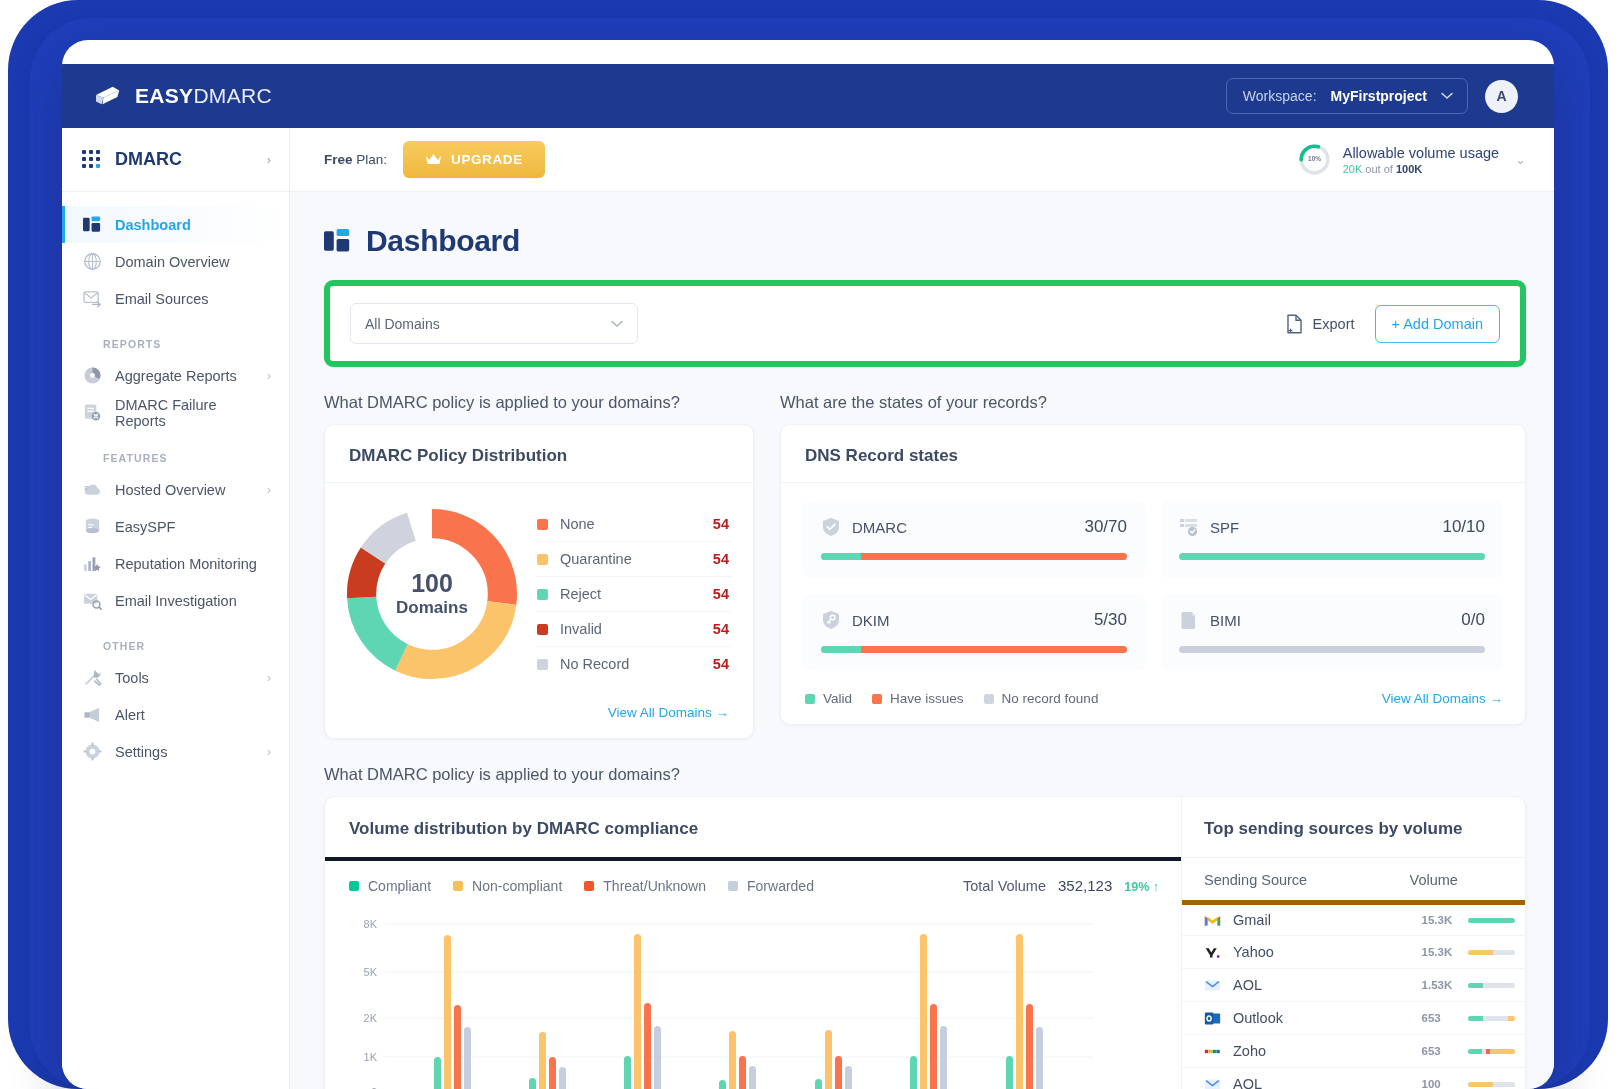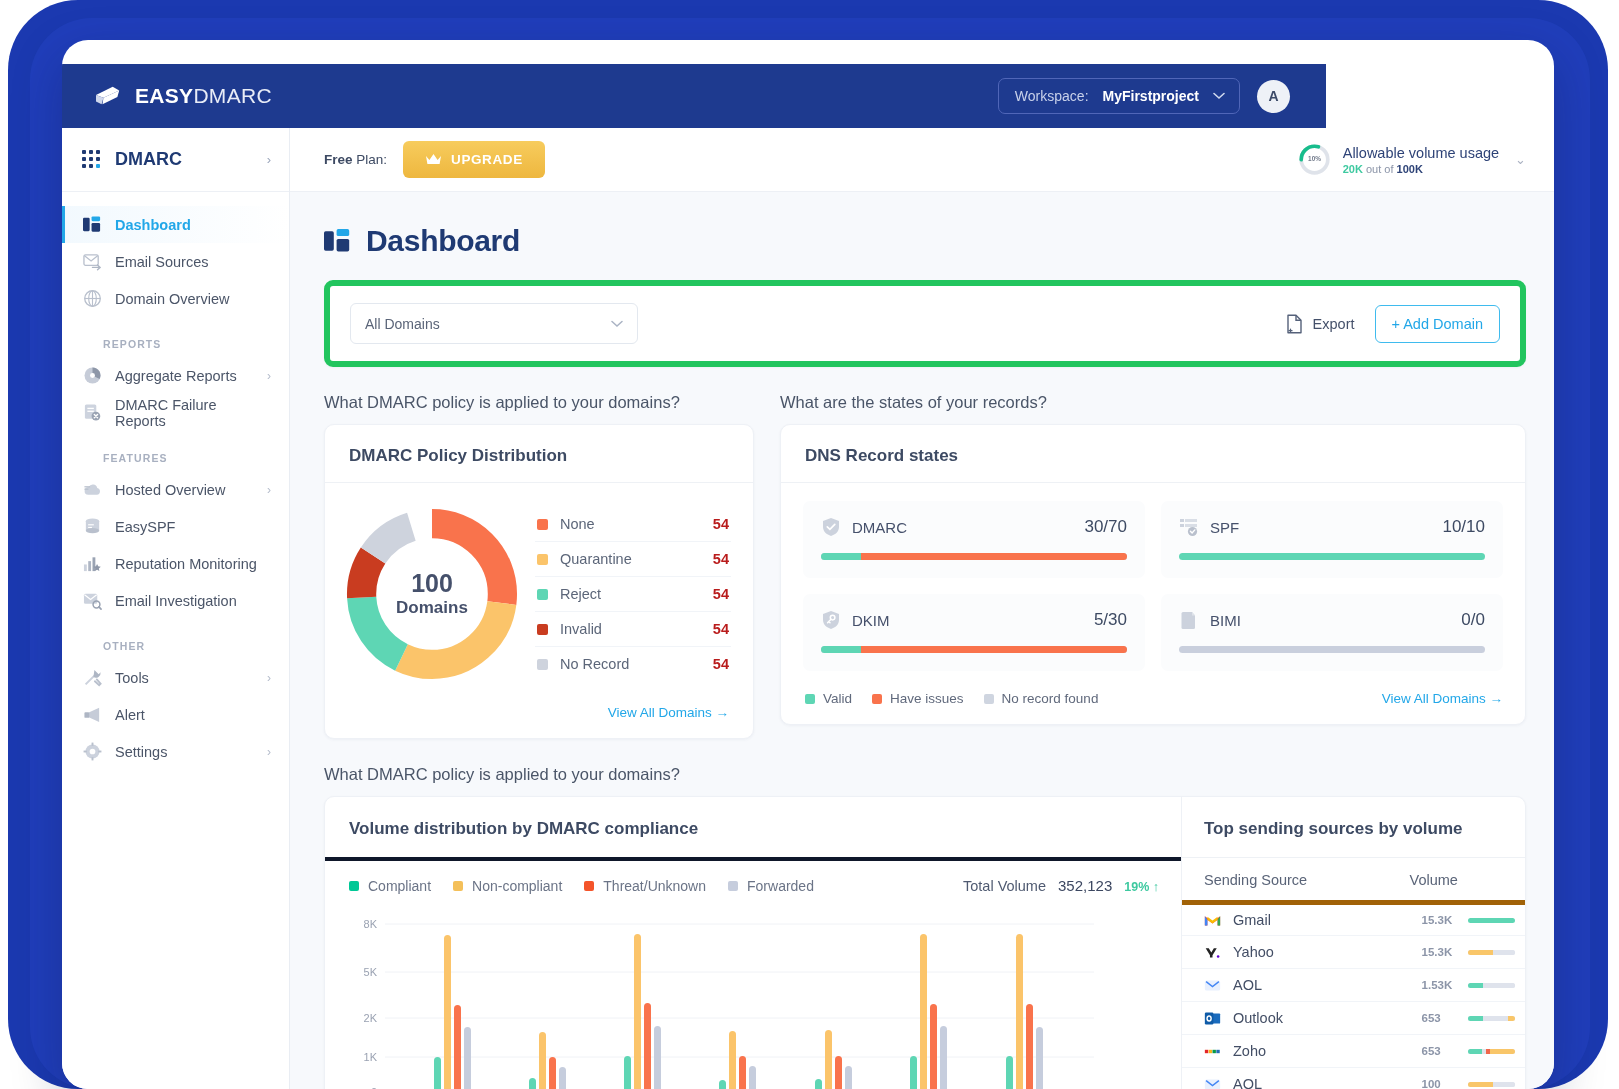--- a/index.html
+++ b/index.html
@@ -37,21 +37,21 @@
     width: 1492px; height: 1049px;
     background: #ffffff;
     border-radius: 26px;
     overflow: hidden;
     box-shadow: 0 18px 50px rgba(10,20,60,.28);
   }
 
   
   .topbar {
     position: absolute; left: 0; top: 24px;
-    width: 1264px; height: 64px;
+    width: 1492px; height: 64px;
     background: #1e3a8f;
     display: flex; align-items: center;
     padding: 0 36px 0 32px;
   }
   .logo { display: flex; align-items: center; gap: 11px; }
   .logo-mark { width: 30px; height: 26px; display:block; }
   .logo-text { font-size: 21px; letter-spacing: .3px; color:#ffffff; font-weight:700;}
   .logo-text .thin { font-weight: 400; color: #e8ecf7; }
   .topbar-right { margin-left: auto; display: flex; align-items: center; gap: 17px; }
   .workspace-select {
@@ -128,21 +128,21 @@
     color: #ffffff; font-weight: 700; font-size: 13.5px;
     letter-spacing: .6px;
     border: none; border-radius: 6px;
     padding: 11px 22px; display:flex; align-items:center; gap:9px;
     cursor: pointer;
   }
   .usage-wrap { margin-left:auto; display:flex; align-items:center; gap: 12px; }
   .usage-ring { width: 33px; height: 33px; display:block;}
   .usage-text .t1 { font-size: 14.5px; color:#2e4377; }
   .usage-text .t2 { font-size: 11px; color:#8b94a8; margin-top: 2px;}
-  .usage-text .t2 .g { color:#3ec9a0; font-weight:700;}
+  .usage-text .t2 .g { color:#3ec9a0; font-weight:400;}
   .usage-text .t2 b { color:#2e4377; }
   .usage-chev { color:#aab2c2; font-size: 13px; margin-left: 4px;}
 
   .scroll { padding: 24px 28px 0 34px; }
   .page-title-row { display:flex; align-items:center; gap: 14px; margin: 8px 0 22px 0;}
   .page-title-ico { width: 28px; height: 28px; display:block;}
   .page-title { font-size: 30px; font-weight: 700; color:#1f3a73; letter-spacing:-.3px;}
 
   .filter-card {
     background:#ffffff; border-radius: 9px;
@@ -317,35 +317,35 @@
           <svg class="ico" viewBox="0 0 20 20">
             <rect x="0" y="3" width="7" height="14" rx="1.2" fill="#1f3a73"></rect>
             <rect x="9" y="1.5" width="9" height="5" rx="1.2" fill="#22a7e8"></rect>
             <rect x="9" y="8.5" width="9" height="9" rx="1.2" fill="#1f3a73"></rect>
           </svg>
           <span>Dashboard</span>
         </div>
 
         <div class="nav-item">
           <svg class="ico" viewBox="0 0 20 20">
-            <rect x="1" y="3" width="15" height="11" rx="1.6" fill="none" stroke="#b9c0cd" stroke-width="1.4"></rect>
-            <path d="M1.6 4 L8.5 9.4 L15.4 4" fill="none" stroke="#b9c0cd" stroke-width="1.3"></path>
-            <path d="M10 16.2 L18 16.2 M15.3 13.6 L18 16.2 L15.3 18.8" fill="none" stroke="#aeb6c4" stroke-width="1.5" stroke-linecap="round"></path>
-          </svg>
-          <span>Email Sources</span>
-        </div>
-
-        <div class="nav-item">
-          <svg class="ico" viewBox="0 0 20 20">
             <circle cx="10" cy="10" r="8.2" fill="none" stroke="#b9c0cd" stroke-width="1.4"></circle>
             <ellipse cx="10" cy="10" rx="4" ry="8.2" fill="none" stroke="#b9c0cd" stroke-width="1.2"></ellipse>
             <line x1="1.8" y1="10" x2="18.2" y2="10" stroke="#b9c0cd" stroke-width="1.2"></line>
             <line x1="10" y1="1.8" x2="10" y2="18.2" stroke="#b9c0cd" stroke-width="1.2"></line>
           </svg>
           <span>Domain Overview</span>
+        </div>
+
+        <div class="nav-item">
+          <svg class="ico" viewBox="0 0 20 20">
+            <rect x="1" y="3" width="15" height="11" rx="1.6" fill="none" stroke="#b9c0cd" stroke-width="1.4"></rect>
+            <path d="M1.6 4 L8.5 9.4 L15.4 4" fill="none" stroke="#b9c0cd" stroke-width="1.3"></path>
+            <path d="M10 16.2 L18 16.2 M15.3 13.6 L18 16.2 L15.3 18.8" fill="none" stroke="#aeb6c4" stroke-width="1.5" stroke-linecap="round"></path>
+          </svg>
+          <span>Email Sources</span>
         </div>
 
         <div class="nav-section">REPORTS</div>
 
         <div class="nav-item">
           <svg class="ico" viewBox="0 0 20 20">
             <circle cx="10" cy="10" r="8.4" fill="#c6ccd8"></circle>
             <path d="M10 10 L10 1.6 A8.4 8.4 0 0 1 17.5 13.8 Z" fill="#8e97a8"></path>
             <circle cx="10" cy="10" r="2.6" fill="#ffffff"></circle>
           </svg>

